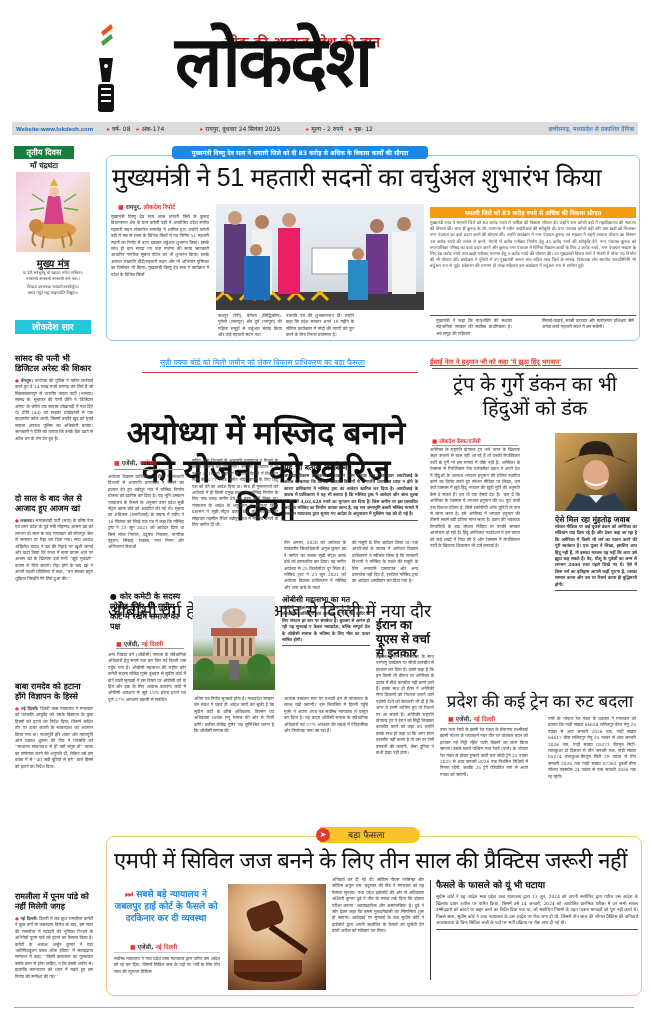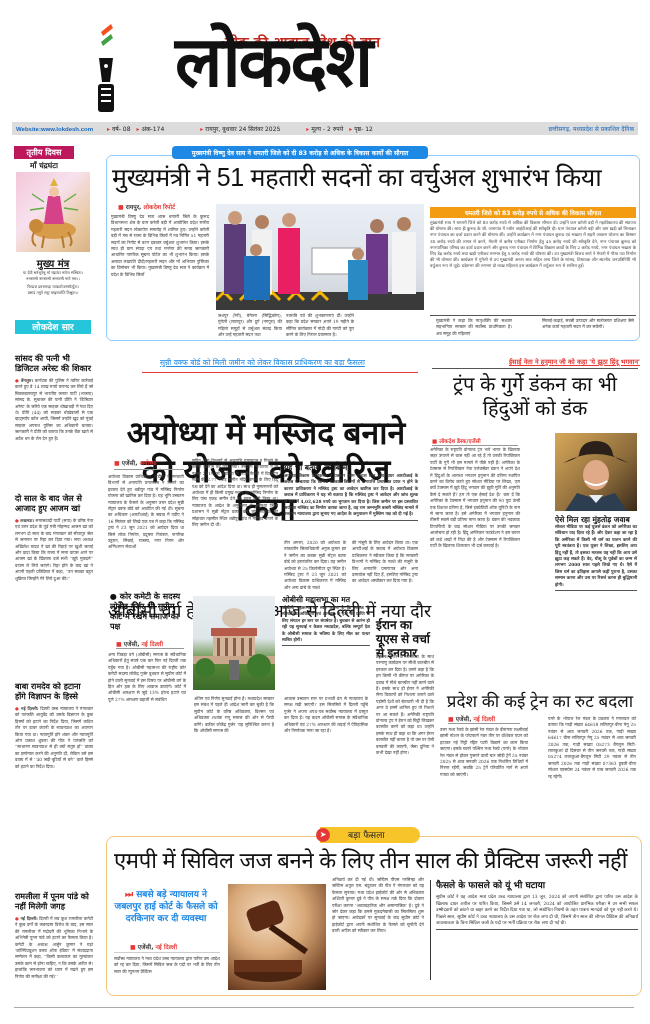--- a/index.html
+++ b/index.html
@@ -6,21 +6,21 @@
 body{width:650px;height:1024px;background:#fff;font-family:"DejaVu Sans",sans-serif;color:#222;position:relative;overflow:hidden;}
 .abs{position:absolute;}
 .body-text{font-family:"DejaVu Serif",serif;font-size:4.3px;line-height:6.4px;color:#444;text-align:justify;}
 .masthead-title{left:175px;top:18px;font-family:"DejaVu Serif",serif;font-weight:bold;font-size:70px;letter-spacing:-2px;color:#111;line-height:88px;}
 .tagline{left:225px;top:32px;font-size:14px;color:#c0281d;font-weight:bold;}
 .pen-icon{left:95px;top:22px;width:22px;height:92px;}
 .infobar{left:12px;top:122px;width:626px;height:13px;background:#dcdcdc;font-size:6px;display:flex;align-items:center;gap:6px;padding:0 4px;}
 .infobar .web{color:#1565c0;font-weight:bold;font-family:"Liberation Sans",sans-serif;}
 .infobar .arr{color:#e53935;}
 .infobar .blu{color:#1565c0;margin-left:auto;}
-.tag-orange{background:#be185d;color:#fff;font-weight:bold;text-align:center;}
+.tag-orange{background:#15803d;color:#fff;font-weight:bold;text-align:center;}
 .headline{font-family:"Liberation Sans",sans-serif;font-weight:bold;color:#111;}
 .byline{font-size:6px;font-weight:bold;color:#333;}
 .byline .red{color:#e53935;}
 .dot{color:#e53935;}
 .sub-head{font-weight:bold;font-size:9px;line-height:11px;color:#111;}
 .img-box{overflow:hidden;}
 </style>
 </head>
 <body>
 
@@ -130,21 +130,21 @@
 <div class="abs byline" style="left:114px;top:459px;width:70px;border-bottom:1px solid #999;padding-bottom:2px;"><span class="dot">■</span> <span>एजेंसी,</span> <span class="red">अयोध्या</span></div>
 <div class="abs body-text" style="left:108px;top:474px;width:76px;">अयोध्या विकास प्राधिकरण (एडीए) ने सरकारी विभागों से अनापत्ति प्रमाणपत्र न मिलने का हवाला देते हुए धन्नीपुर गांव में मस्जिद निर्माण योजना को खारिज कर दिया है। यह भूमि उच्चतम न्यायालय के फैसले के अनुसार उत्तर प्रदेश सुन्नी सेंट्रल वक्फ बोर्ड को आवंटित की गई थी। सूचना का अधिकार (आरटीआई) के जवाब में एडीए ने 16 सितंबर को लिखे एक पत्र में कहा कि मस्जिद ट्रस्ट ने 23 जून 2021 को आवेदन दिया था जिसे लोक निर्माण, प्रदूषण नियंत्रण, नागरिक उड्डयन, सिंचाई, राजस्व, नगर निगम और अग्निशमन सेवाओं</div>
 <div class="abs body-text" style="left:192px;top:458px;width:86px;">सहित अन्य विभागों से अनापत्ति प्रमाणपत्र न मिलने के कारण खारिज कर दिया गया। उच्चतम न्यायालय ने नौ नवंबर 2019 को अयोध्या के अपने फैसले में विवादित स्थल की 2.77 एकड़ जमीन मंदिर बनाने के लिए हिंदू पक्ष को देने का आदेश दिया था। साथ ही मुसलमानों को अयोध्या में ही किसी प्रमुख स्थान पर मस्जिद निर्माण के लिए पांच एकड़ जमीन देने का हुक्म जारी किया था। न्यायालय के आदेश के अनुपालन में अयोध्या जिला प्रशासन ने सुन्नी सेंट्रल वक्फ बोर्ड को अयोध्या की सोहावल तहसील स्थित धन्नीपुर गांव में मस्जिद बनाने के लिए जमीन दी थी।</div>
 <div class="abs" style="left:284px;top:462px;width:134px;">
   <div class="sub-head" style="font-size:7.5px;">यह भी बताया जवाब में</div>
   <div class="body-text" style="font-weight:bold;color:#333;border-bottom:1px solid #555;padding-bottom:2px;">अयोध्या विकास प्राधिकरण ने पत्रकार ओम प्रकाश सिंह द्वारा दायर आरटीआई के जवाब में बताया कि विभिन्न सरकारी विभागों से अनापत्ति प्रमाणपत्र प्राप्त न होने के कारण प्राधिकरण ने मस्जिद ट्रस्ट का आवेदन खारिज कर दिया है। आरटीआई के जवाब में प्राधिकरण ने यह भी बताया है कि मस्जिद ट्रस्ट ने आवेदन और जांच शुल्क के रूप में 4,02,628 रुपये का भुगतान कर दिया है। जिस जमीन पर इस प्रस्तावित अयोध्या मस्जिद का निर्माण कराया जाना है, वह राम जन्मभूमि बाबरी मस्जिद मामले में उच्चतम न्यायालय द्वारा सुनाए गए आदेश के अनुपालन में मुस्लिम पक्ष को दी गई है।</div>
 </div>
 <div class="abs body-text" style="left:284px;top:540px;width:62px;">तीन अगस्त, 2020 को अयोध्या के तत्कालीन जिलाधिकारी अनुज कुमार झा ने जमीन का कब्जा सुन्नी सेंट्रल वक्फ बोर्ड को हस्तांतरित कर दिया। यह जमीन अयोध्या से 25 किलोमीटर दूर स्थित है। मस्जिद ट्रस्ट ने 23 जून 2021 को अयोध्या विकास प्राधिकरण में मस्जिद और अन्य ढांचे के नक्शे</div>
 <div class="abs body-text" style="left:352px;top:540px;width:66px;">की मंजूरी के लिए आवेदन किया था। एक आरटीआई के जवाब में अयोध्या विकास प्राधिकरण ने स्वीकार किया है कि सरकारी विभागों ने मस्जिद के नक्शे की मंजूरी के लिए अनापत्ति प्रमाणपत्र और अन्य दस्तावेज नहीं दिए हैं, इसलिए मस्जिद ट्रस्ट का आवेदन अस्वीकार कर दिया गया है।</div>
 
-<div class="abs" style="left:430px;top:357px;width:210px;font-size:6.5px;font-weight:bold;color:#e53935;text-align:right;text-decoration:underline;white-space:nowrap;">ईसाई नेता ने हनुमान जी को कहा 'ये झूठा हिंदू भगवान'</div>
+<div class="abs" style="left:430px;top:357px;width:210px;font-size:6.5px;font-weight:bold;color:#e53935;text-align:left;text-decoration:underline;white-space:nowrap;">ईसाई नेता ने हनुमान जी को कहा 'ये झूठा हिंदू भगवान'</div>
 <div class="abs" style="left:432px;top:368px;width:206px;border-top:1.5px solid #555;"></div>
 <div class="abs headline" style="left:428px;top:372px;width:214px;font-size:20px;line-height:24px;text-align:center;font-weight:normal;">ट्रंप के गुर्गे डंकन का भी हिंदुओं को डंक</div>
 <div class="abs byline" style="left:432px;top:437px;width:86px;color:#e53935;font-size:5.5px;border-bottom:1px solid #999;"><span class="dot">■</span> <span>लोकदेश डैस्क/एजेंसी</span></div>
 <div class="abs body-text" style="left:430px;top:447px;width:90px;">अमेरिका के राष्ट्रपति डोनाल्ड ट्रंप भले भारत के खिलाफ जहर उगलने से बाज नहीं आ रहे हैं तो उनकी रिपब्लिकन पार्टी के गुर्गे भी इस मामले में पीछे नहीं हैं। अमेरिका के टेक्सास से रिपब्लिकन नेता एलेक्जेंडर डंकन ने अपने देश में हिंदुओं के आराध्य भगवान हनुमान की प्रतिमा स्थापित करने का विरोध करते हुए सोशल मीडिया पर लिखा, 'हम क्यों टेक्सास में झूठे हिंदू भगवान की झूठी मूर्ति की अनुमति कैसे दे सकते हैं? हम तो एक ईसाई देश हैं।' बता दें कि अमेरिका के टेक्सास में भगवान हनुमान की 90 फुट ऊंची एक विशाल प्रतिमा है, जिसे इक्वेलिटी ऑफ यूनिटी के नाम से जाना जाता है। इसे अमेरिका में भगवान हनुमान की तीसरी सबसे बड़ी प्रतिमा माना जाता है। डंकन की भड़काऊ टिप्पणियों के बाद सोशल मीडिया पर उनकी जमकर आलोचना हो रही है। हिंदू अमेरिकन फाउंडेशन ने इस बयान को कड़े शब्दों में निंदा की है और टेक्सास में रिपब्लिकन पार्टी के खिलाफ शिकायत भी दर्ज करवाई है।</div>
 <div class="abs img-box" style="left:555px;top:433px;width:82px;height:78px;background:linear-gradient(135deg,#d8a85a 0%,#8a6a3a 60%,#3a2a1a 100%);">
   <svg width="82" height="78" viewBox="0 0 82 78">
     <path d="M8 30 Q40 12 74 30 Q60 26 58 22 Q56 8 41 8 Q26 8 24 22 Q22 26 8 30Z" fill="#2b211a"></path>
     <ellipse cx="41" cy="42" rx="13" ry="15" fill="#e0aa88"></ellipse>
     <path d="M30 48 Q41 56 52 48" stroke="#fff" stroke-width="2" fill="none"></path>
     <path d="M10 78 L22 60 L41 66 L60 60 L72 78Z" fill="#2c3e50"></path>

